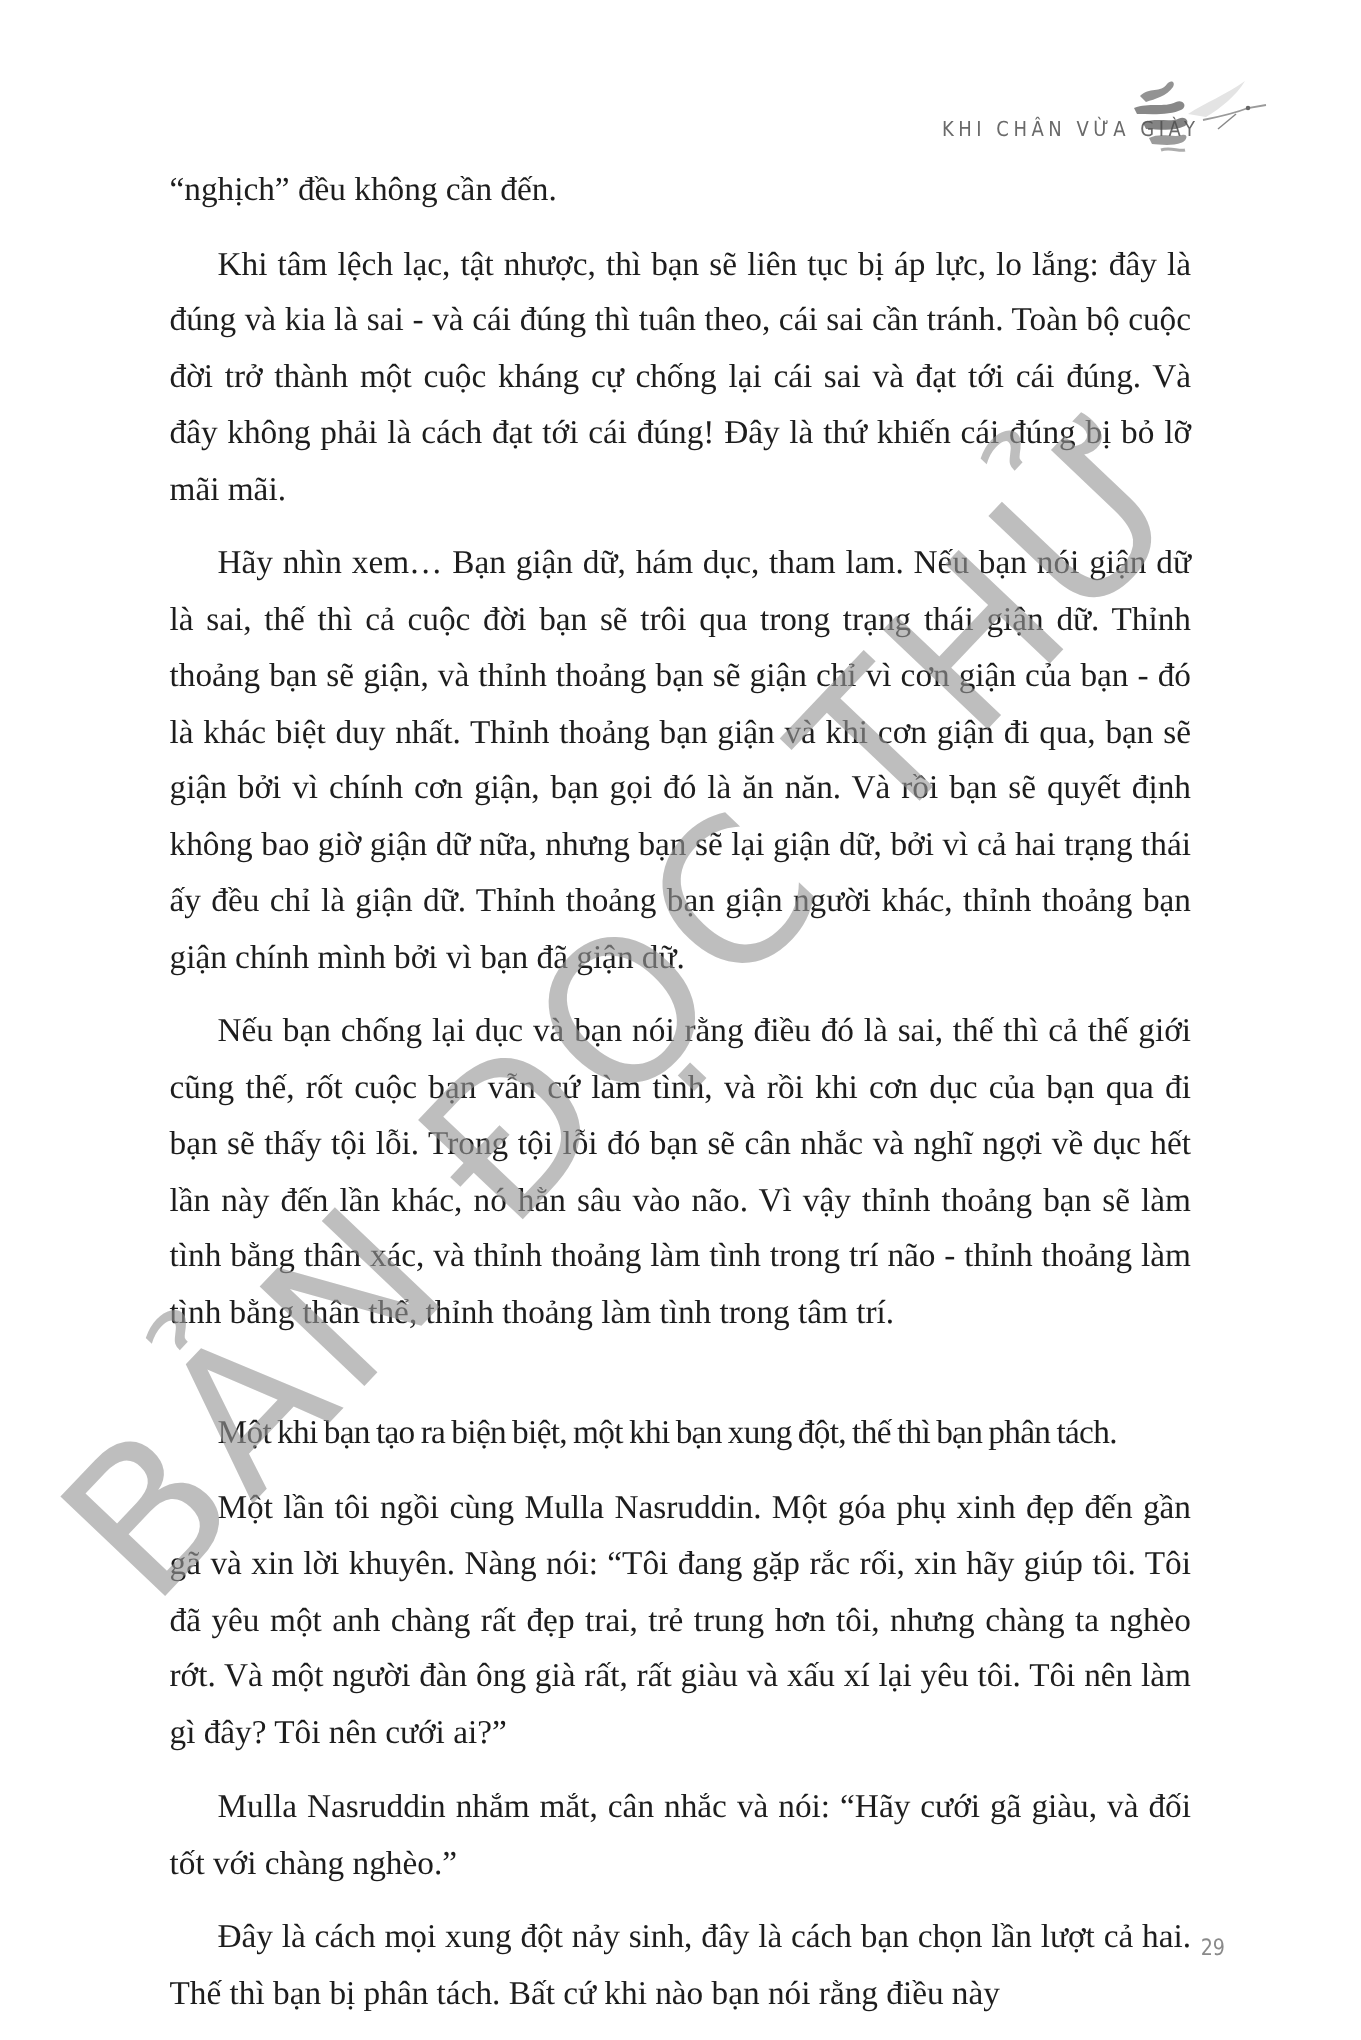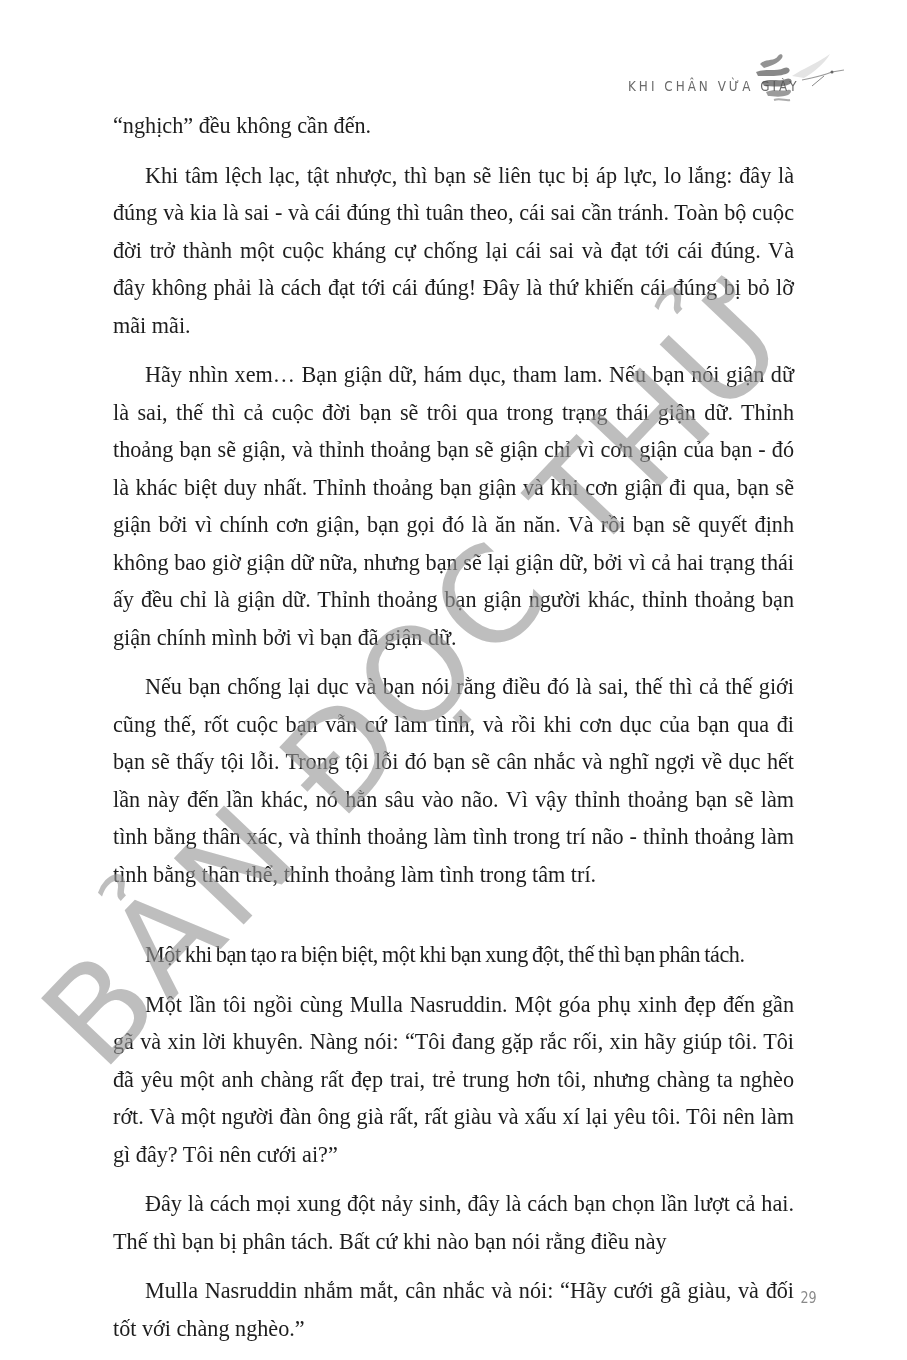--- a/index.html
+++ b/index.html
@@ -60,21 +60,21 @@
     <circle cx="80" cy="26" r="1.5" fill="#666"></circle>
   </svg>
 
   <div class="body-text">
     <p class="no-indent">“nghịch” đều không cần đến.</p>
     <p>Khi tâm lệch lạc, tật nhược, thì bạn sẽ liên tục bị áp lực, lo lắng: đây là đúng và kia là sai - và cái đúng thì tuân theo, cái sai cần tránh. Toàn bộ cuộc đời trở thành một cuộc kháng cự chống lại cái sai và đạt tới cái đúng. Và đây không phải là cách đạt tới cái đúng! Đây là thứ khiến cái đúng bị bỏ lỡ mãi mãi.</p>
     <p>Hãy nhìn xem… Bạn giận dữ, hám dục, tham lam. Nếu bạn nói giận dữ là sai, thế thì cả cuộc đời bạn sẽ trôi qua trong trạng thái giận dữ. Thỉnh thoảng bạn sẽ giận, và thỉnh thoảng bạn sẽ giận chỉ vì cơn giận của bạn - đó là khác biệt duy nhất. Thỉnh thoảng bạn giận và khi cơn giận đi qua, bạn sẽ giận bởi vì chính cơn giận, bạn gọi đó là ăn năn. Và rồi bạn sẽ quyết định không bao giờ giận dữ nữa, nhưng bạn sẽ lại giận dữ, bởi vì cả hai trạng thái ấy đều chỉ là giận dữ. Thỉnh thoảng bạn giận người khác, thỉnh thoảng bạn giận chính mình bởi vì bạn đã giận dữ.</p>
     <p>Nếu bạn chống lại dục và bạn nói rằng điều đó là sai, thế thì cả thế giới cũng thế, rốt cuộc bạn vẫn cứ làm tình, và rồi khi cơn dục của bạn qua đi bạn sẽ thấy tội lỗi. Trong tội lỗi đó bạn sẽ cân nhắc và nghĩ ngợi về dục hết lần này đến lần khác, nó hằn sâu vào não. Vì vậy thỉnh thoảng bạn sẽ làm tình bằng thân xác, và thỉnh thoảng làm tình trong trí não - thỉnh thoảng làm tình bằng thân thể, thỉnh thoảng làm tình trong tâm trí.</p>
     <p class="tight">Một khi bạn tạo ra biện biệt, một khi bạn xung đột, thế thì bạn phân tách.</p>
     <p>Một lần tôi ngồi cùng Mulla Nasruddin. Một góa phụ xinh đẹp đến gần gã và xin lời khuyên. Nàng nói: “Tôi đang gặp rắc rối, xin hãy giúp tôi. Tôi đã yêu một anh chàng rất đẹp trai, trẻ trung hơn tôi, nhưng chàng ta nghèo rớt. Và một người đàn ông già rất, rất giàu và xấu xí lại yêu tôi. Tôi nên làm gì đây? Tôi nên cưới ai?”</p>
+    <p>Mulla Nasruddin nhắm mắt, cân nhắc và nói: “Hãy cưới gã giàu, và đối tốt với chàng nghèo.”</p>
     <p>Đây là cách mọi xung đột nảy sinh, đây là cách bạn chọn lần lượt cả hai. Thế thì bạn bị phân tách. Bất cứ khi nào bạn nói rằng điều này</p>
-    <p>Mulla Nasruddin nhắm mắt, cân nhắc và nói: “Hãy cưới gã giàu, và đối tốt với chàng nghèo.”</p>
   </div>
 
   <div class="watermark">BẢN ĐỌC THỬ</div>
 
   <div class="page-number">29</div>
 
 </div>
 
 </body></html>

